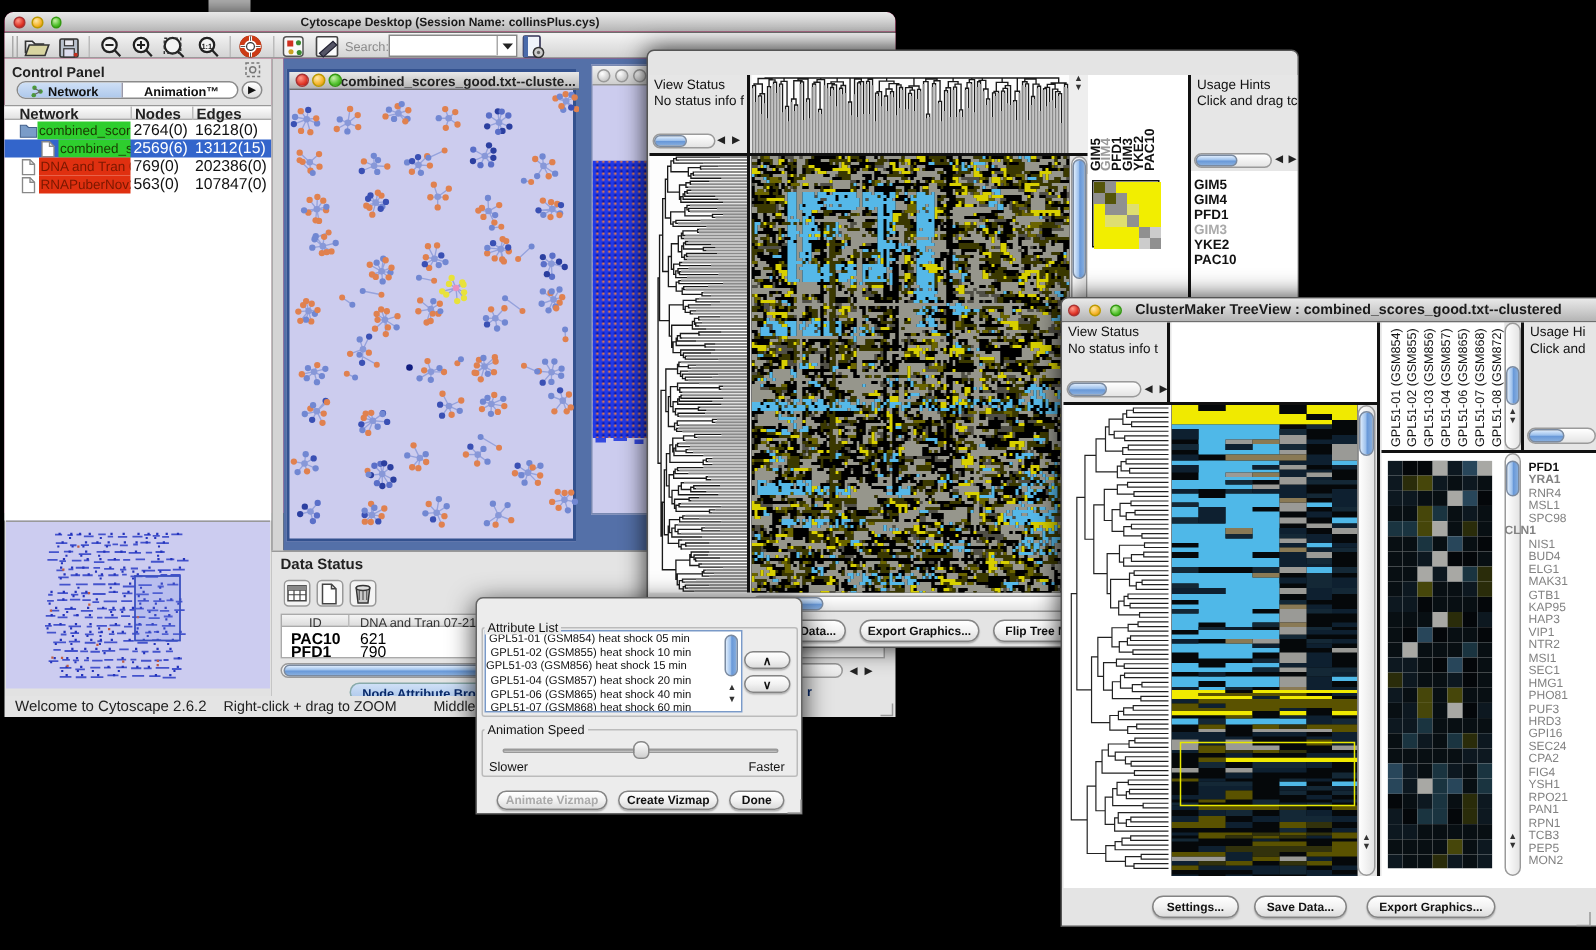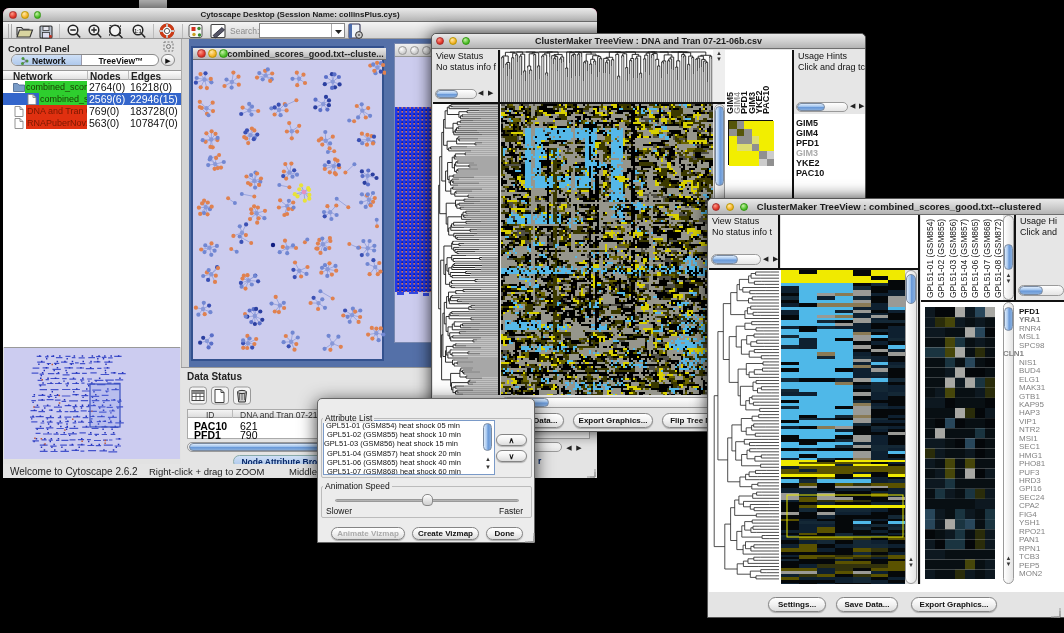--- a/index.html
+++ b/index.html
@@ -92,21 +92,21 @@
         <circle cx="5.5" cy="5.5" r="2" fill="none" stroke="#777"></circle>
       </svg>
       <div class="abs" style="left:8px;top:15px;width:148px;height:12px;background:#fff;border:1px solid #8a8a8a;border-radius:7px;overflow:hidden">
         <div class="abs" style="left:0;top:0;width:70px;height:12px;background:linear-gradient(#cfe0f6,#a8c4ea);border-right:1px solid #99a;text-align:center;font-size:8.5px;font-weight:bold;line-height:12px;color:#111">&nbsp;&nbsp;Network</div>
         <svg class="abs" style="left:8px;top:1px" width="10" height="10">
           <circle cx="3" cy="2.5" r="1.5" fill="#4a9a3a"></circle>
           <circle cx="2.5" cy="7.5" r="1.5" fill="#4a9a3a"></circle>
           <circle cx="7" cy="5" r="1.5" fill="#4a9a3a"></circle>
           <path d="M3 3L7 5L3 7" stroke="#666" fill="none" stroke-width="0.8"></path>
         </svg>
-        <div class="abs" style="left:70px;top:0;width:78px;height:12px;text-align:center;font-size:8.5px;font-weight:bold;line-height:12px;color:#111">TreeView™</div>
+        <div class="abs" style="left:70px;top:0;width:78px;height:12px;text-align:center;font-size:8.5px;font-weight:bold;line-height:12px;color:#111">Animation™</div>
       </div>
       <div class="abs" style="left:158px;top:15px;width:14px;height:12px;background:linear-gradient(#fff,#ddd);border:1px solid #8a8a8a;border-radius:7px;text-align:center;line-height:11px;font-size:7px;color:#111">▶</div>
       <div class="abs" style="left:0;top:31px;width:178px;height:277px;background:#fff;border-top:1px solid #999">
         <div class="abs" style="left:0;top:0;width:178px;height:9px;background:linear-gradient(#fdfdfd,#e2e2e2);border-bottom:1px solid #aaa">
           <div class="abs" style="left:10px;top:0px;font-size:10px;font-weight:bold;color:#222">Network</div>
           <div class="abs" style="left:87px;top:0px;font-size:10px;font-weight:bold;color:#222">Nodes</div>
           <div class="abs" style="left:128px;top:0px;font-size:10px;font-weight:bold;color:#222">Edges</div>
           <div class="abs" style="left:84px;top:0;width:1px;height:9px;background:#bbb"></div>
           <div class="abs" style="left:125px;top:0;width:1px;height:9px;background:#bbb"></div>
         </div>
@@ -118,30 +118,30 @@
           <div class="abs" style="left:86px;top:0;line-height:12px;color:#111;font-size:10.5px">2764(0)</div>
           <div class="abs" style="left:127px;top:0;line-height:12px;color:#111;font-size:10.5px">16218(0)</div>
         </div>
         <div class="abs" style="left:0;top:22px;width:178px;height:12px;background:#3365cb;font-size:10.5px">
           <svg class="abs" style="left:24px;top:0.5px" width="10" height="11">
             <path d="M1 10.5v-10h5l3 3v7z" fill="#fff" stroke="#888" stroke-width="0.9"></path>
             <path d="M6 0.5v3h3" fill="none" stroke="#888" stroke-width="0.9"></path>
           </svg>
           <div class="abs" style="left:36px;top:0;height:12px;background:#2ece2e;color:#1a3a00;padding:0 1px;line-height:12px;white-space:nowrap;width:48px;overflow:hidden;font-size:9px">combined_sco</div>
           <div class="abs" style="left:86px;top:0;line-height:12px;color:#fff;font-size:10.5px">2569(6)</div>
-          <div class="abs" style="left:127px;top:0;line-height:12px;color:#fff;font-size:10.5px">22946(15)</div>
+          <div class="abs" style="left:127px;top:0;line-height:12px;color:#fff;font-size:10.5px">13112(15)</div>
         </div>
         <div class="abs" style="left:0;top:34px;width:178px;height:12px;font-size:10.5px">
           <svg class="abs" style="left:11px;top:0.5px" width="10" height="11">
             <path d="M1 10.5v-10h5l3 3v7z" fill="#fff" stroke="#888" stroke-width="0.9"></path>
             <path d="M6 0.5v3h3" fill="none" stroke="#888" stroke-width="0.9"></path>
           </svg>
           <div class="abs" style="left:23px;top:0;height:12px;background:#e03010;color:#7a1800;padding:0 1px;line-height:12px;white-space:nowrap;width:61px;overflow:hidden;font-size:9px">DNA and Tran 07</div>
           <div class="abs" style="left:86px;top:0;line-height:12px;color:#111;font-size:10.5px">769(0)</div>
-          <div class="abs" style="left:127px;top:0;line-height:12px;color:#111;font-size:10.5px">183728(0)</div>
+          <div class="abs" style="left:127px;top:0;line-height:12px;color:#111;font-size:10.5px">202386(0)</div>
         </div>
         <div class="abs" style="left:0;top:46px;width:178px;height:12px;font-size:10.5px">
           <svg class="abs" style="left:11px;top:0.5px" width="10" height="11">
             <path d="M1 10.5v-10h5l3 3v7z" fill="#fff" stroke="#888" stroke-width="0.9"></path>
             <path d="M6 0.5v3h3" fill="none" stroke="#888" stroke-width="0.9"></path>
           </svg>
           <div class="abs" style="left:23px;top:0;height:12px;background:#e03010;color:#7a1800;padding:0 1px;line-height:12px;white-space:nowrap;width:61px;overflow:hidden;font-size:9px">RNAPuberNov2+!</div>
           <div class="abs" style="left:86px;top:0;line-height:12px;color:#111;font-size:10.5px">563(0)</div>
           <div class="abs" style="left:127px;top:0;line-height:12px;color:#111;font-size:10.5px">107847(0)</div>
         </div>
@@ -661,26 +661,20 @@
     <div class="abs" style="left:0;top:456px;width:594px;height:14px;background:#e4e4e4;color:#222">
       <span class="abs" style="left:7px;top:2px;font-size:10px">Welcome to Cytoscape 2.6.2</span>
       <span class="abs" style="left:146px;top:2px;font-size:9.5px">Right-click + drag  to  ZOOM</span>
       <span class="abs" style="left:286px;top:2px;font-size:9.5px">Middle-</span>
       <svg class="abs" style="left:583px;top:4px" width="10" height="10">
         <path d="M9 1v8H1M9 4v5H4M9 7v2H7" fill="none" stroke="#999"></path>
       </svg>
     </div>
   </div>
 <div class="abs" style="left:431px;top:33px;width:435px;height:399px;background:#e4e4e4;border:1px solid #555;border-radius:5px 5px 0 0;box-shadow:0 0 16px rgba(0,0,0,.8)">
-    <div class="abs tbar" style="left:0;top:0;width:433px;height:15px;border-radius:5px 5px 0 0">
-      <div class="light red" style="left:4px;top:3px;width:8px;height:8px"></div>
-      <div class="light yel" style="left:17px;top:3px;width:8px;height:8px"></div>
-      <div class="light grn" style="left:30px;top:3px;width:8px;height:8px"></div>
-      <div style="text-align:center;font-size:9px;font-weight:bold;color:#1a1a1a;line-height:15px;white-space:nowrap">ClusterMaker TreeView : DNA and Tran 07-21-06b.csv</div>
-    </div>
     <div class="abs panel" style="left:1px;top:16px;width:67px;height:52px;border-right:2px solid #111">
       <div class="abs" style="left:3px;top:1px;font-size:9px;color:#111">View Status</div>
       <div class="abs" style="left:3px;top:12px;font-size:9px;color:#111;white-space:nowrap;overflow:hidden;width:72px">No status info f</div>
       <div class="abs track" style="left:2px;top:39px;width:42px;height:10px"></div>
       <div class="abs gel" style="left:3px;top:40px;width:22px;height:8px"></div>
       <span class="abs" style="left:45px;top:39px;font-size:7px;color:#222">◀</span>
       <span class="abs" style="left:55px;top:39px;font-size:7px;color:#222">▶</span>
     </div>
     <div class="abs" style="left:69px;top:16px;width:212px;height:52px;background:#fff;overflow:hidden">
       <svg width="212" height="52" style="position:absolute;left:0;top:0">

